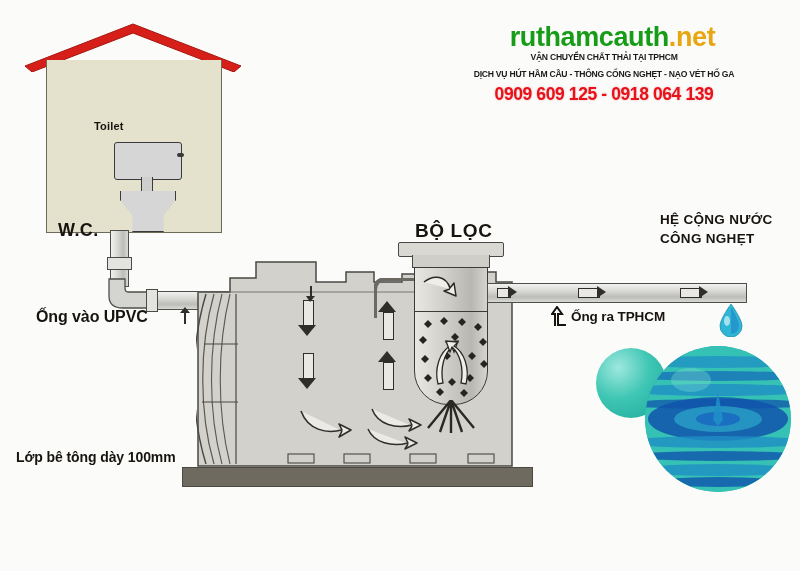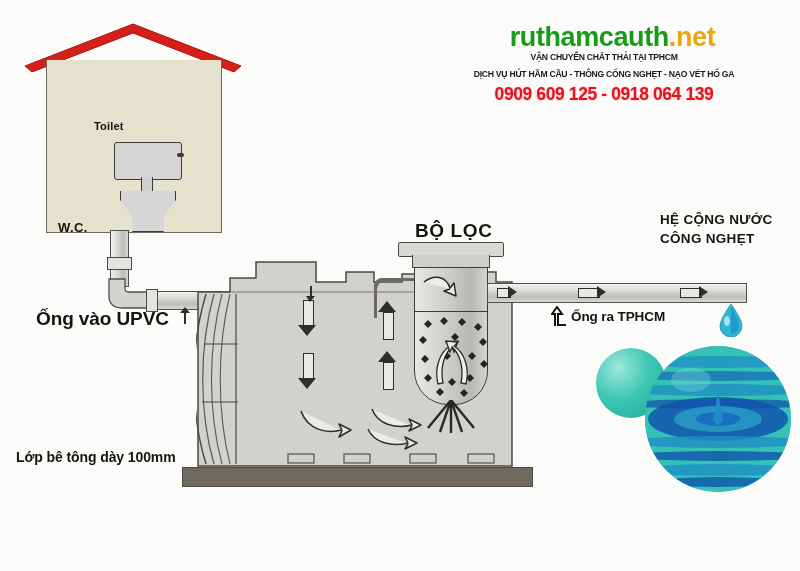--- a/index.html
+++ b/index.html
@@ -22,21 +22,21 @@
   #phone{margin-top:4px;font-size:17.5px;font-weight:bold;color:#e8121b;letter-spacing:-0.4px;
          text-shadow:0 0 2px rgba(232,18,27,.35);}
 
   
   #houseWrap{position:absolute;left:22px;top:22px;width:222px;height:210px;}
   #roof{position:absolute;left:0;top:0;width:222px;height:50px;}
   #walls{position:absolute;left:24px;top:38px;width:174px;height:172px;
          background:#e4e2cd;border:1.3px solid #6d6a58;border-top:none;}
   .houseTxt{position:absolute;font-weight:bold;color:#17130f;}
   #toiletLabel{left:72px;top:98px;font-size:11px;letter-spacing:.2px;}
-  #wcLabel{left:36px;top:198px;font-size:13px;letter-spacing:.4px;}
+  #wcLabel{left:36px;top:198px;font-size:18px;letter-spacing:.4px;}
   
   #cistern{position:absolute;left:92px;top:120px;width:66px;height:36px;
            background:#d6d6d6;border:1.6px solid #3a3a3a;border-radius:3px;}
   #cisternHandle{position:absolute;left:155px;top:131px;width:7px;height:4px;background:#3a3a3a;border-radius:2px;}
   #cisternStem{position:absolute;left:119px;top:155px;width:10px;height:16px;background:#cfcfcf;border:1.4px solid #3a3a3a;border-top:none;}
   #bowl{position:absolute;left:98px;top:169px;width:54px;height:40px;background:#d6d6d6;
         border:1.6px solid #3a3a3a;border-top:none;
         clip-path:polygon(0 0,100% 0,100% 22%,78% 60%,78% 100%,22% 100%,22% 60%,0 22%);}
 
   
@@ -99,21 +99,21 @@
 
   <div class="pipe pipeV" style="left:110px;top:230px;width:17px;height:55px;"></div>
   <div class="collar" style="left:107px;top:257px;width:23px;height:11px;"></div>
 
   <svg style="position:absolute;left:108px;top:278px;width:44px;height:32px" viewBox="0 0 44 32">
     <path d="M1,1 L1,18 Q1,30 15,30 L43,30 L43,14 L20,14 Q17,14 17,10 L17,1 Z" fill="#d4d4d1" stroke="#4e4e4c" stroke-width="1.3"></path>
   </svg>
 
   <div class="pipe" style="left:148px;top:291px;width:162px;height:17px;"></div>
   <div class="collar" style="left:146px;top:289px;width:10px;height:21px;"></div>
-  <div class="lbl" id="inletLbl" style="left:36px;top:308px;font-size:19px;letter-spacing:-.1px">Ống vào UPVC</div>
+  <div class="lbl" id="inletLbl" style="left:36px;top:308px;font-size:16px;letter-spacing:-.1px">Ống vào UPVC</div>
 
   <svg style="position:absolute;left:178px;top:306px;width:14px;height:18px" viewBox="0 0 14 18">
     <path d="M6,18 L6,7 L2,7 L7,1 L12,7 L8,7 L8,18 Z" fill="#2f2e2b"></path>
   </svg>
 
   <div id="tank">
 
     <svg viewBox="0 0 318 216" style="position:absolute;left:0;top:0;width:318px;height:216px">
       <path d="M2,40 L2,214 L316,214 L316,30
                L300,30 L300,20 L262,20 L262,30

